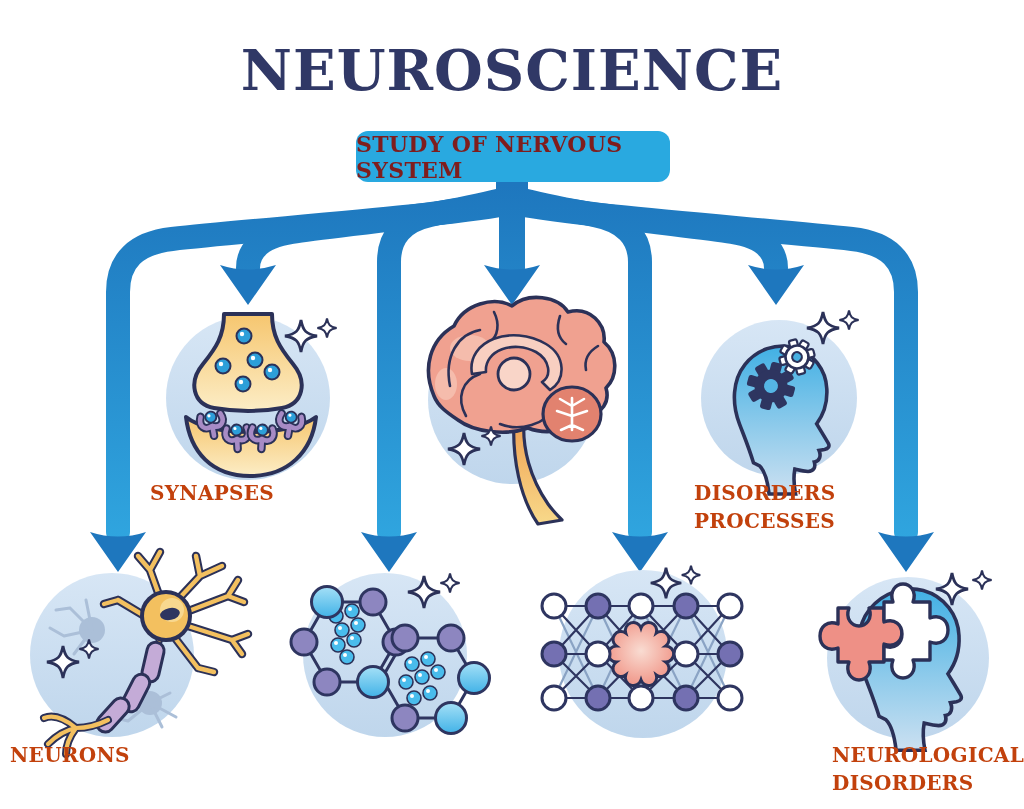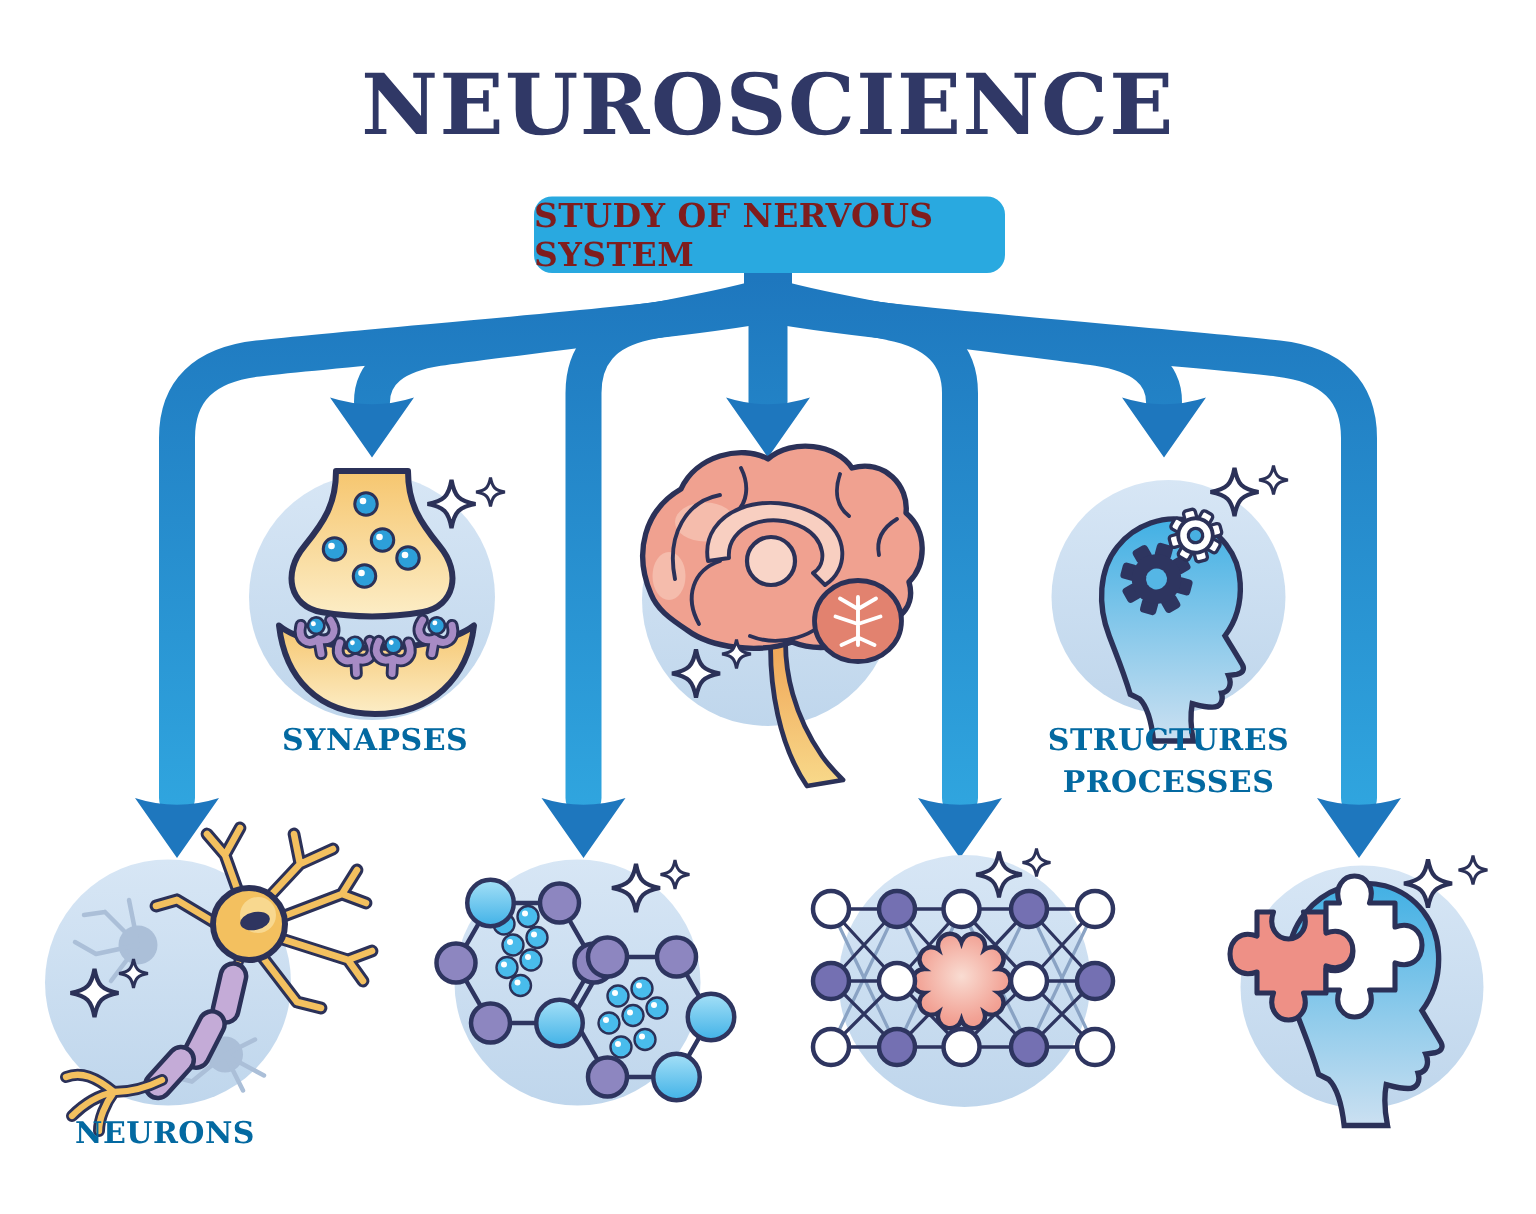--- a/index.html
+++ b/index.html
@@ -4,22 +4,22 @@
 <style>
   html,body{margin:0;padding:0;background:#ffffff;}
   .canvas{position:relative;width:1024px;height:809px;background:#ffffff;overflow:hidden;
           font-family:"DejaVu Serif", "Liberation Serif", serif;}
   .scene{position:absolute;left:0;top:0;}
   .page-title{position:absolute;left:0;top:40px;width:1024px;margin:0;text-align:center;
               font:bold 56px/1.1 "DejaVu Serif", serif;color:#303866;letter-spacing:1px;}
   .subtitle-box{position:absolute;left:356px;top:131px;width:314px;height:51px;
                 background:#29A9E0;border-radius:12px;display:flex;align-items:center;justify-content:center;}
   .subtitle-box span{color:#7f1d1d;font:bold 22px "DejaVu Serif", serif;letter-spacing:.3px;}
-  .lbl{position:absolute;color:#0369a1;font:bold 20px/1.42 "DejaVu Serif", serif;
-       text-align:center;letter-spacing:.3px;}
+  .lbl{position:absolute;color:#c2410c;font:bold 20px/1.42 "DejaVu Serif", serif;
+       text-align:left;letter-spacing:.3px;}
   .lbl-synapses{left:150px;top:479px;width:200px;}
   .lbl-brain{left:427px;top:479px;width:170px;}
   .lbl-cognitive{left:694px;top:479px;width:170px;}
   .lbl-neurons{left:10px;top:741px;width:200px;}
   .lbl-neurotransmitters{left:259px;top:741px;width:260px;}
   .lbl-networks{left:588px;top:741px;width:140px;}
   .lbl-disorders{left:832px;top:741px;width:190px;}
 </style>
 </head>
 <body>
@@ -321,16 +321,17 @@
     </g>
   </svg>
 
   <h1 class="page-title">NEUROSCIENCE</h1>
 
   <div class="subtitle-box">
     <span>STUDY OF NERVOUS SYSTEM</span>
   </div>
 
   <div class="lbl lbl-synapses">SYNAPSES</div>
-  <div class="lbl lbl-cognitive">STRUCTURES PROCESSES</div>
+  <div class="lbl lbl-cognitive">DISORDERS PROCESSES</div>
   <div class="lbl lbl-neurons">NEURONS</div>
+  <div class="lbl lbl-disorders">NEUROLOGICAL DISORDERS</div>
 
 </div>
 
 </body></html>

